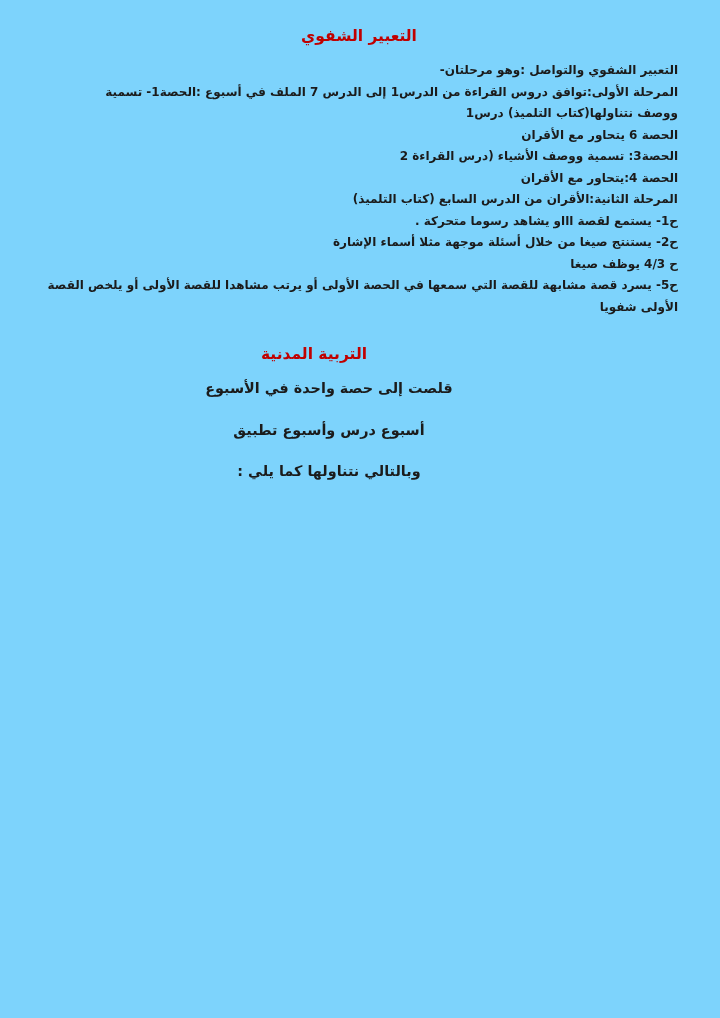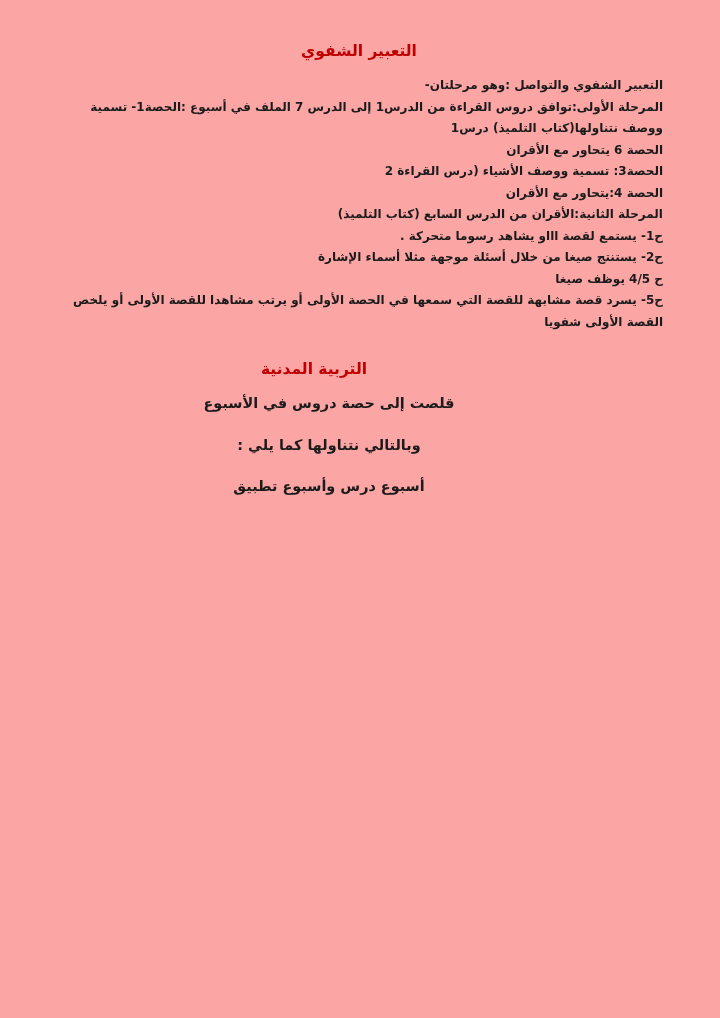--- a/index.html
+++ b/index.html
@@ -13,23 +13,23 @@
     height: 1018px;
     font-family: "DejaVu Sans", "Liberation Sans", sans-serif;
     color: #1b1b1b;
     overflow: hidden;
   }
 
   .page {
     position: relative;
     width: 720px;
     height: 1018px;
-    background: #fca5a5;
+    background: #7dd3fc;
     box-sizing: border-box;
-    padding: 15px;
+    padding: 0;
   }
 
   .content {
     padding: 22px 42px 0 40px;
     direction: rtl;
     text-align: right;
   }
 
   .heading-red {
     color: #c00000;
@@ -96,26 +96,26 @@
     <div class="block-oral">
       <p class="body-line">التعبير الشفوي والتواصل :وهو مرحلتان-</p>
       <p class="body-line">المرحلة الأولى:توافق دروس القراءة من الدرس1 إلى الدرس 7 الملف في أسبوع :الحصة1- تسمية</p>
       <p class="body-line">ووصف نتناولها(كتاب التلميذ)  درس1</p>
       <p class="body-line">الحصة  6 يتحاور مع الأقران</p>
       <p class="body-line">الحصة3: تسمية ووصف الأشياء (درس القراءة 2</p>
       <p class="body-line">الحصة 4:يتحاور مع الأقران</p>
       <p class="body-line">المرحلة الثانية:الأقران من الدرس السابع (كتاب التلميذ)</p>
       <p class="body-line">ح1- يستمع لقصة اااو يشاهد رسوما متحركة .</p>
       <p class="body-line">ح2- يستنتج صيغا من خلال أسئلة موجهة مثلا أسماء الإشارة</p>
-      <p class="body-line">ح 4/5 يوظف صيغا</p>
+      <p class="body-line">ح 4/3 يوظف صيغا</p>
       <p class="body-line wrap-line">ح5- يسرد قصة مشابهة للقصة التي سمعها في الحصة الأولى أو يرتب مشاهدا للقصة الأولى أو يلخص القصة الأولى شفويا</p>
     </div>
 
     <h2 class="heading-red section">التربية المدنية</h2>
 
     <div>
-      <p class="civic-line">قلصت إلى حصة دروس في الأسبوع</p>
+      <p class="civic-line">قلصت إلى حصة واحدة في الأسبوع</p>
+      <p class="civic-line tight">أسبوع درس وأسبوع تطبيق</p>
       <p class="civic-line tight">وبالتالي نتناولها كما يلي :</p>
-      <p class="civic-line tight">أسبوع درس وأسبوع تطبيق</p>
     </div>
 
   </div>
 </div>
 
 </body></html>

